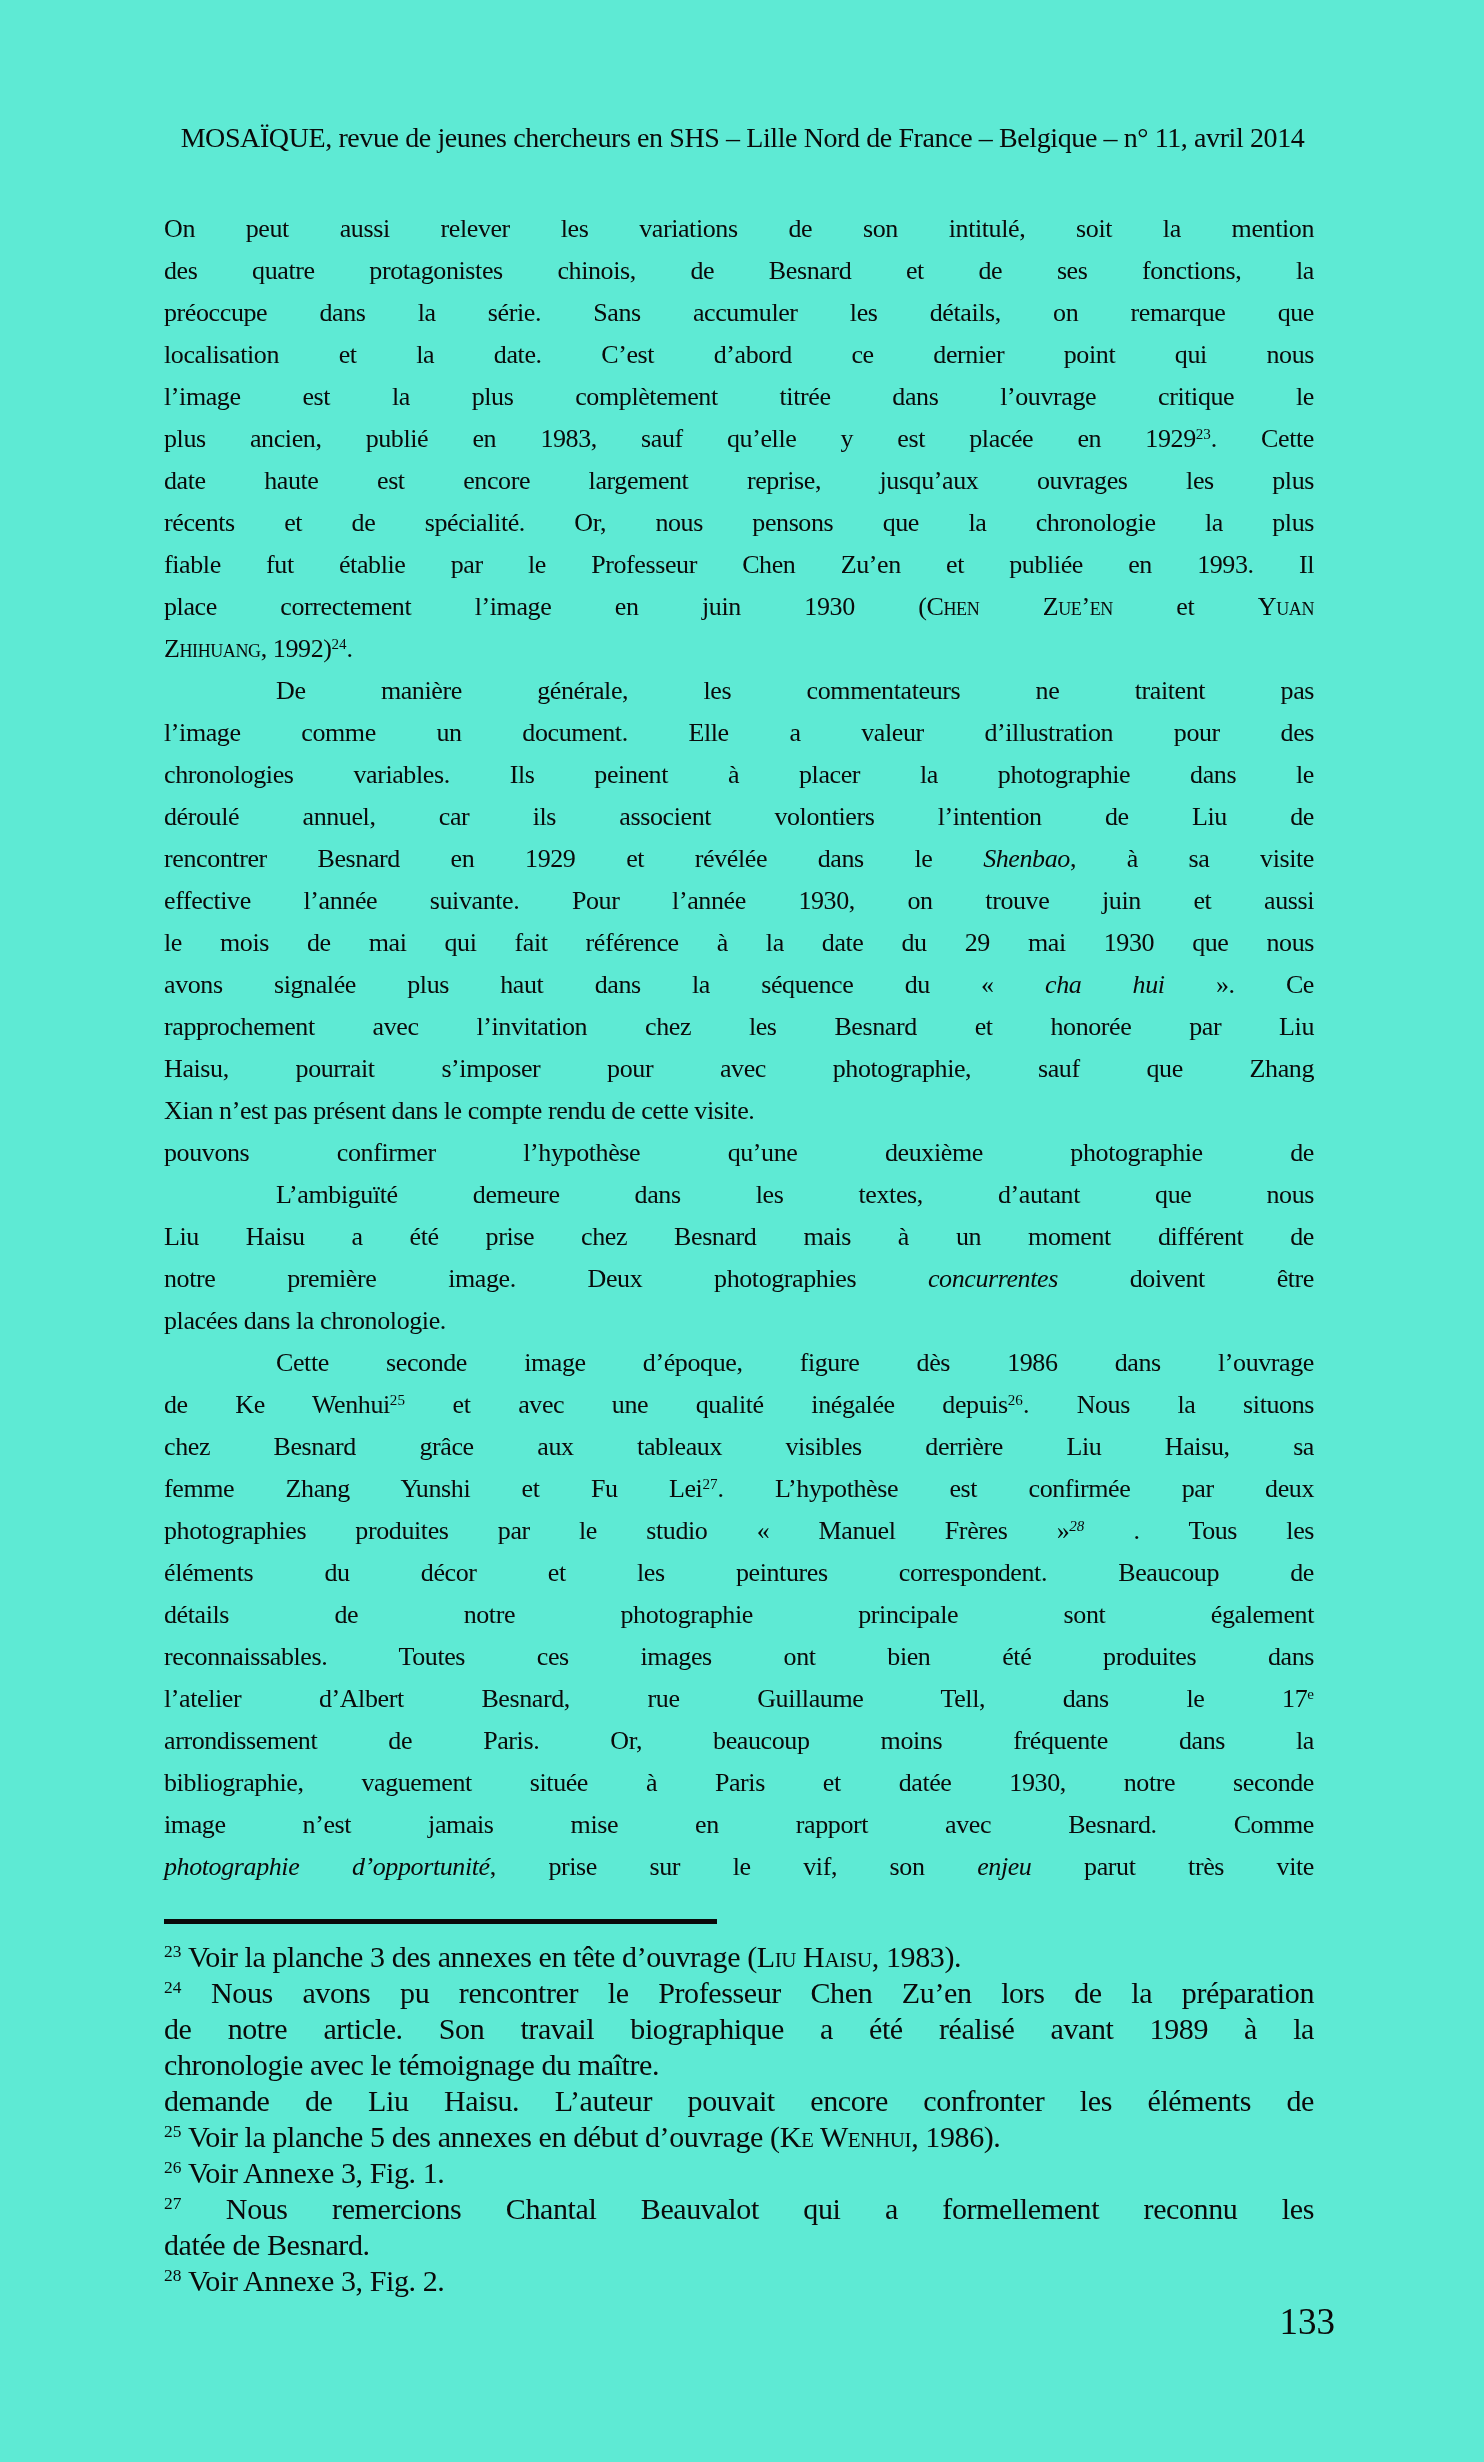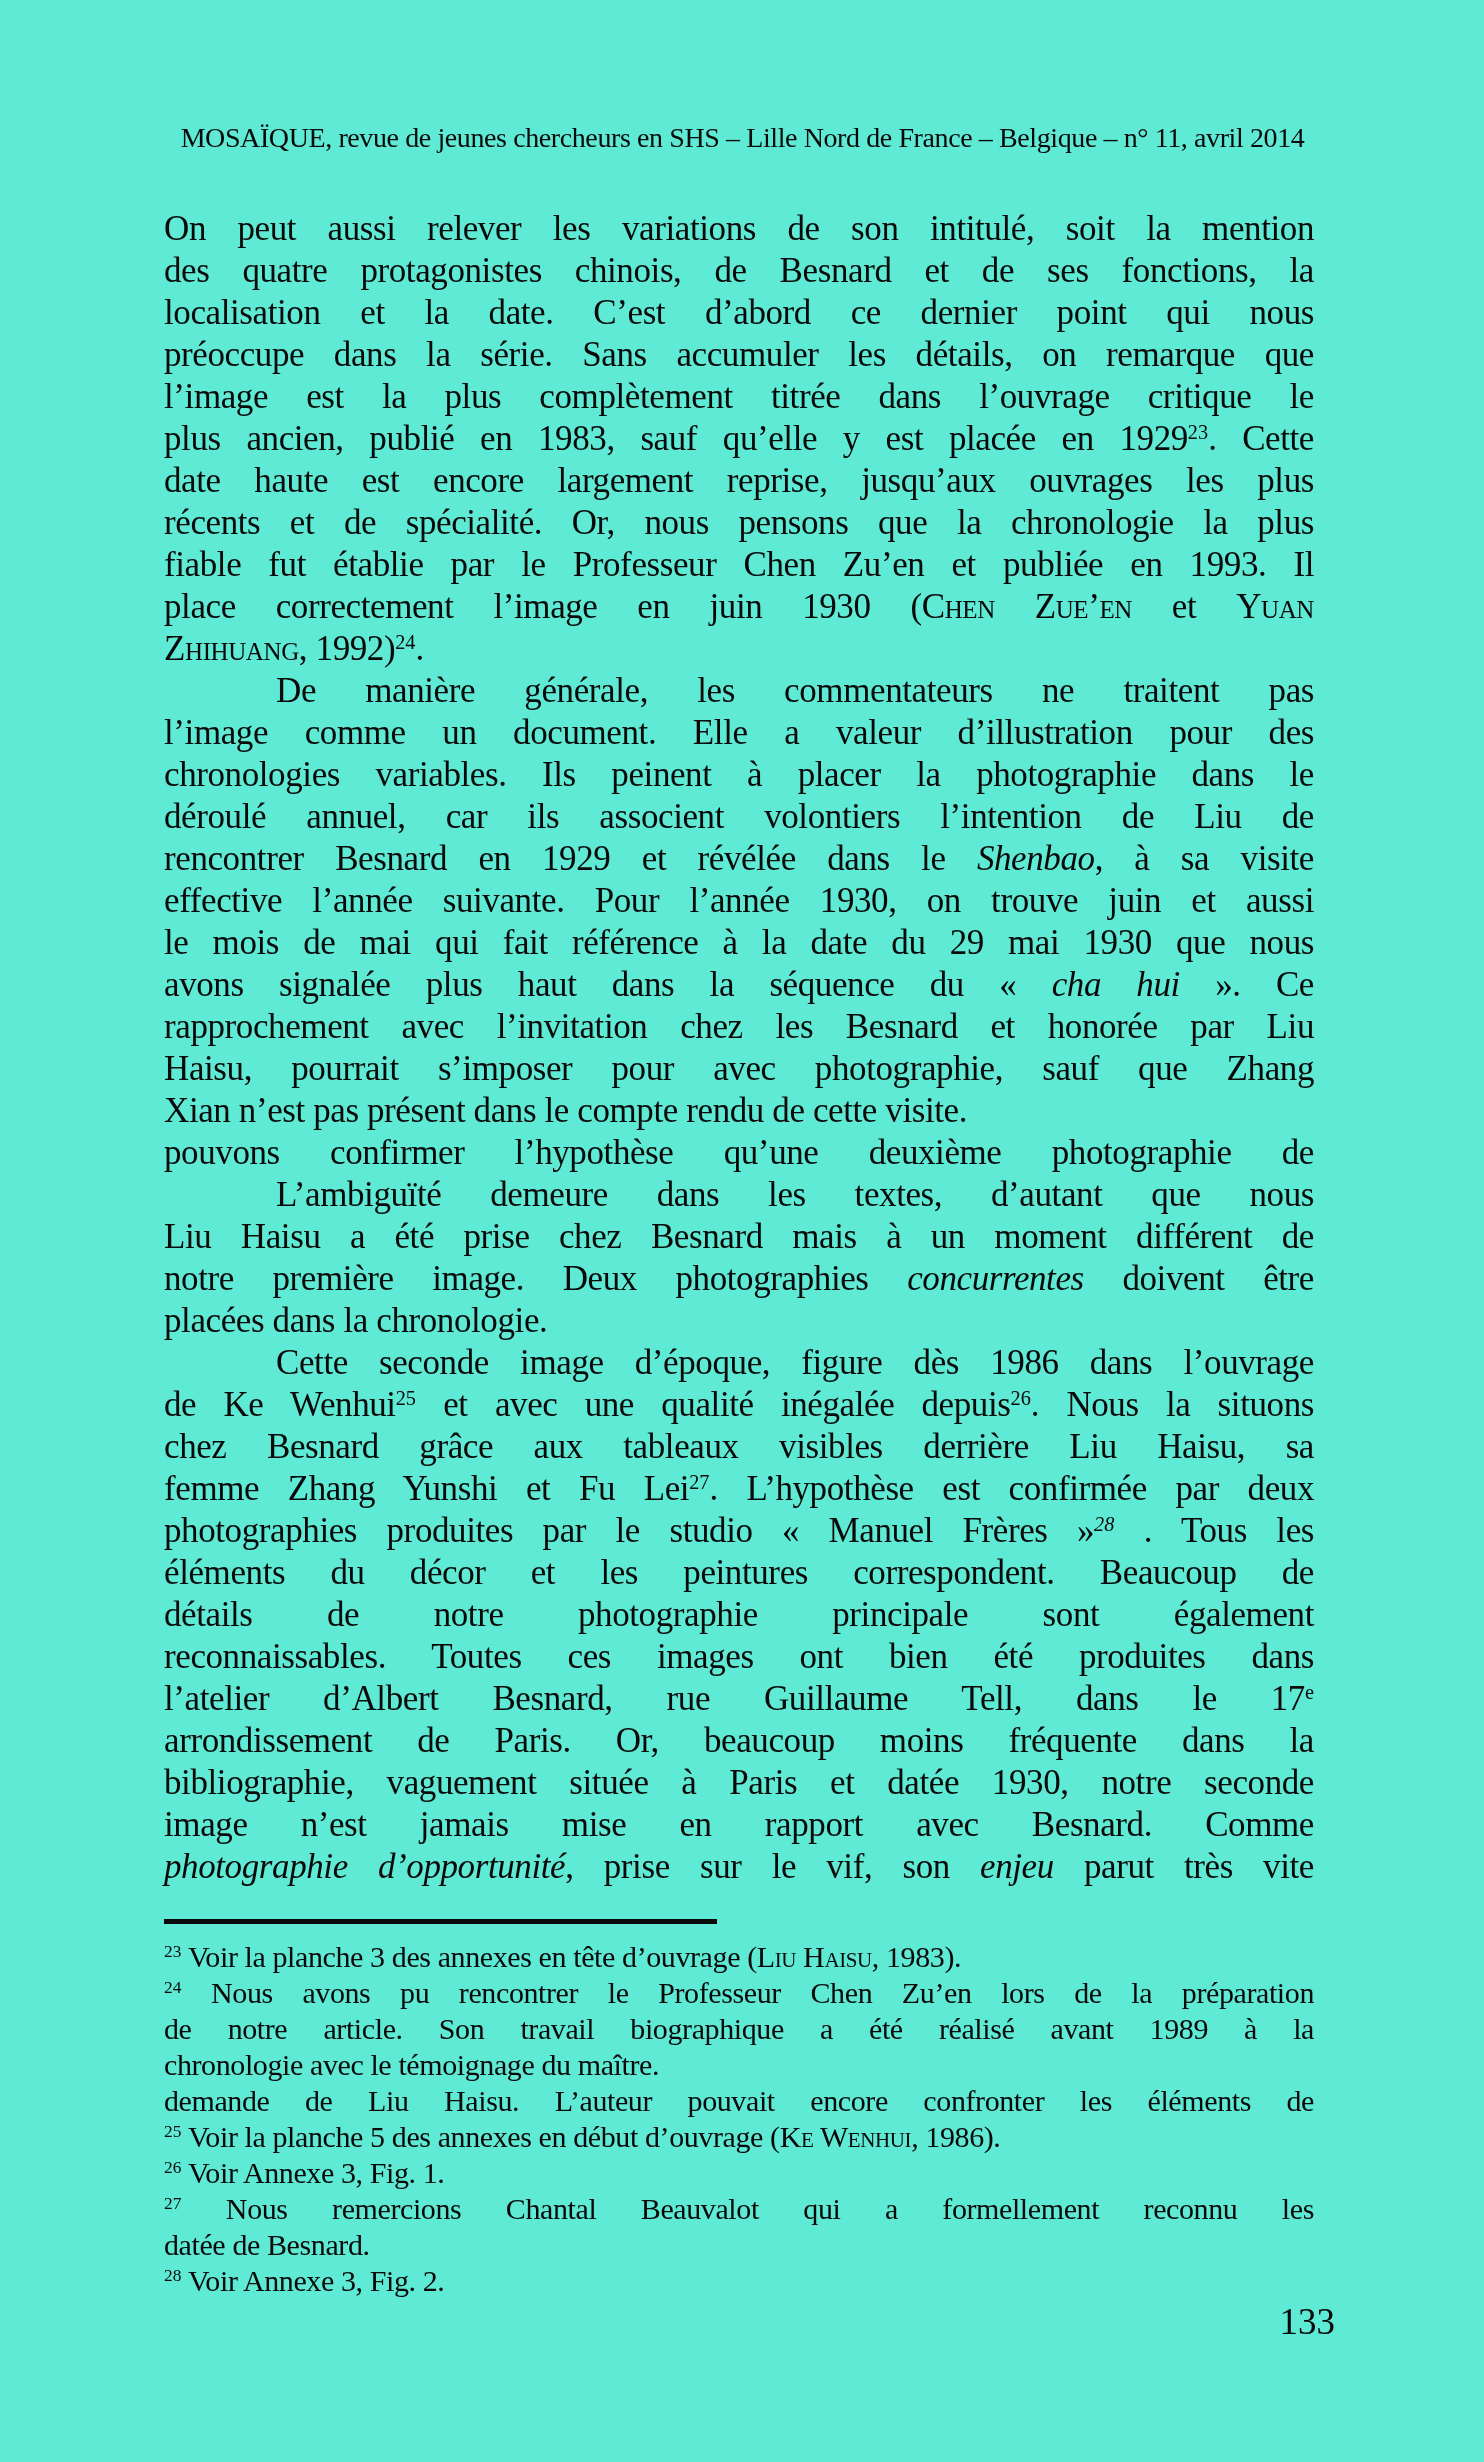--- a/index.html
+++ b/index.html
@@ -22,21 +22,21 @@
     letter-spacing: -0.4px;
     white-space: nowrap;
   }
   .body-text {
     position: absolute;
     left: 164px;
     top: 208px;
     width: 1150px;
   }
   .bl {
-    font-size: 35px;
+    font-size: 26px;
     letter-spacing: -0.4px;
     line-height: 42px;
     height: 42px;
     text-align: justify;
     text-align-last: justify;
     white-space: normal;
   }
   .pl { text-align-last: left; }
   .ind { text-indent: 112px; }
   .it { font-style: italic; }
@@ -79,22 +79,22 @@
 </style>
 </head>
 <body>
 
 <div class="page">
   <div class="running-head">MOSAÏQUE, revue de jeunes chercheurs en SHS – Lille Nord de France – Belgique – n° 11, avril 2014</div>
 
   <div class="body-text" id="body-text">
       <div class="bl"><span>On peut aussi relever les variations de son intitulé, soit la mention</span></div>
       <div class="bl"><span>des quatre protagonistes chinois, de Besnard et de ses fonctions, la</span></div>
+      <div class="bl"><span>préoccupe dans la série. Sans accumuler les détails, on remarque que</span></div>
       <div class="bl"><span>localisation et la date. C’est d’abord ce dernier point qui nous</span></div>
-      <div class="bl"><span>préoccupe dans la série. Sans accumuler les détails, on remarque que</span></div>
       <div class="bl"><span>l’image est la plus complètement titrée dans l’ouvrage critique le</span></div>
       <div class="bl"><span>plus ancien, publié en 1983, sauf qu’elle y est placée en 1929</span><span class="sup">23</span><span>. Cette</span></div>
       <div class="bl"><span>date haute est encore largement reprise, jusqu’aux ouvrages les plus</span></div>
       <div class="bl"><span>récents et de spécialité. Or, nous pensons que la chronologie la plus</span></div>
       <div class="bl"><span>fiable fut établie par le Professeur Chen Zu’en et publiée en 1993. Il</span></div>
       <div class="bl"><span>place correctement l’image en juin 1930 (</span><span class="sc">Chen Zue’en</span><span> et </span><span class="sc">Yuan</span></div>
       <div class="bl pl"><span class="sc">Zhihuang</span><span>, 1992)</span><span class="sup">24</span><span>.</span></div>
       <div class="bl ind"><span>De manière générale, les commentateurs ne traitent pas</span></div>
       <div class="bl"><span>l’image comme un document. Elle a valeur d’illustration pour des</span></div>
       <div class="bl"><span>chronologies variables. Ils peinent à placer la photographie dans le</span></div>

